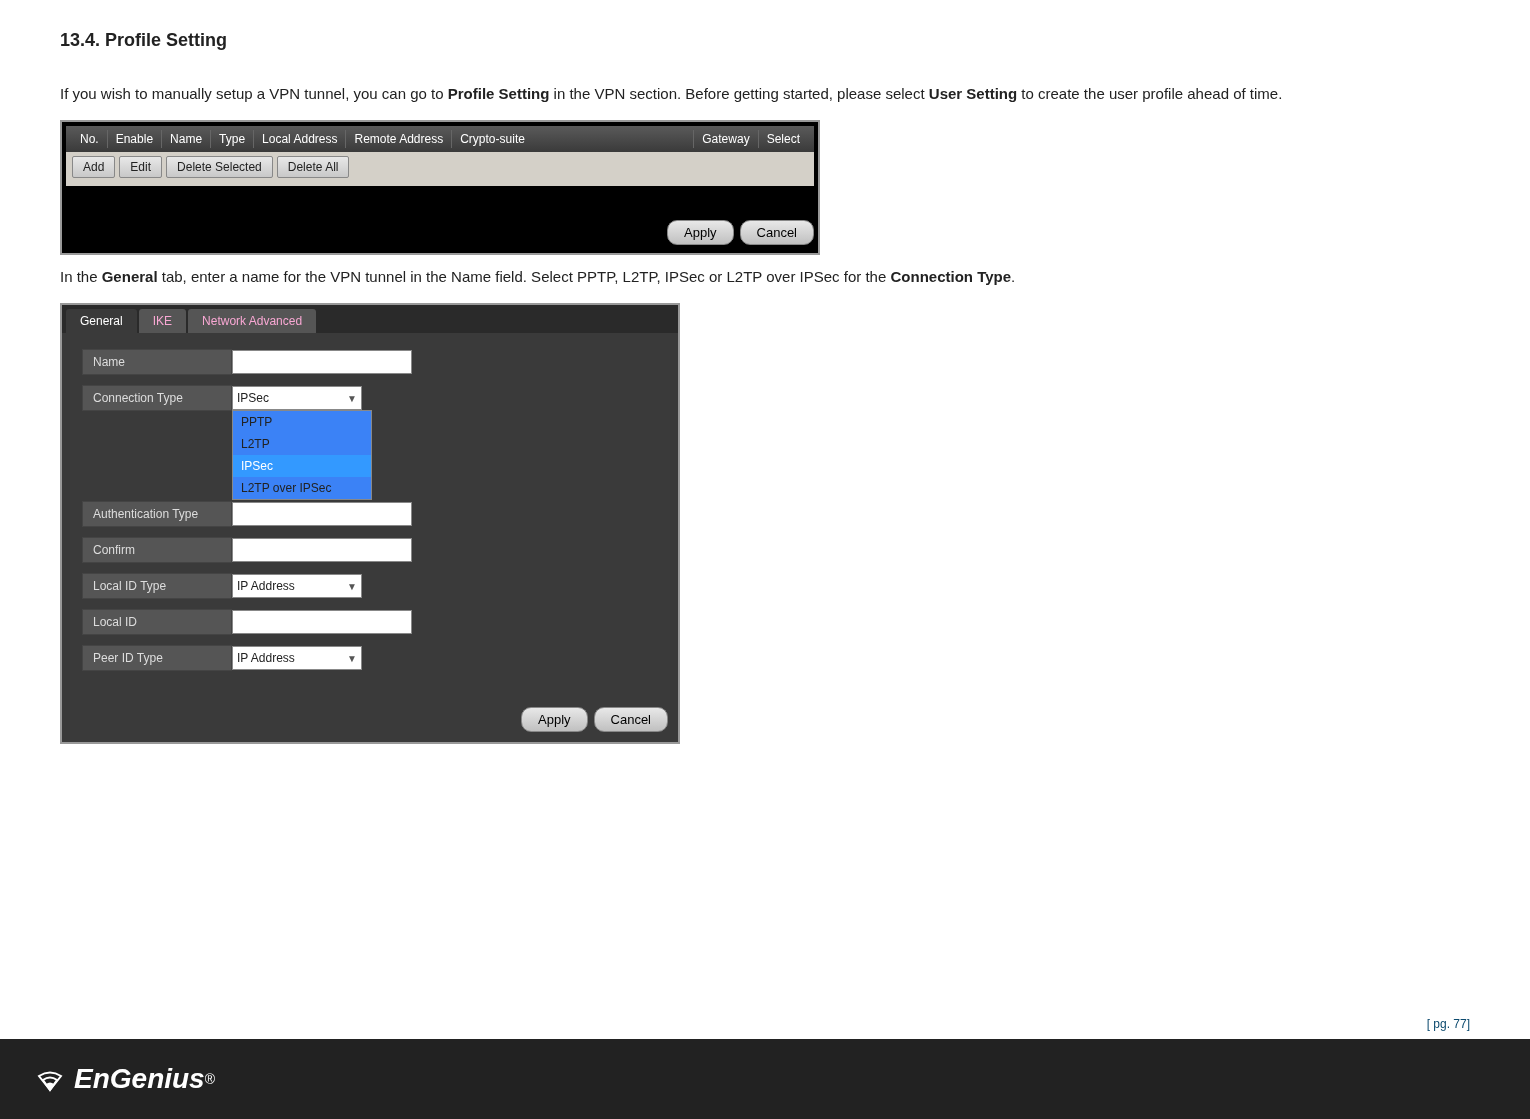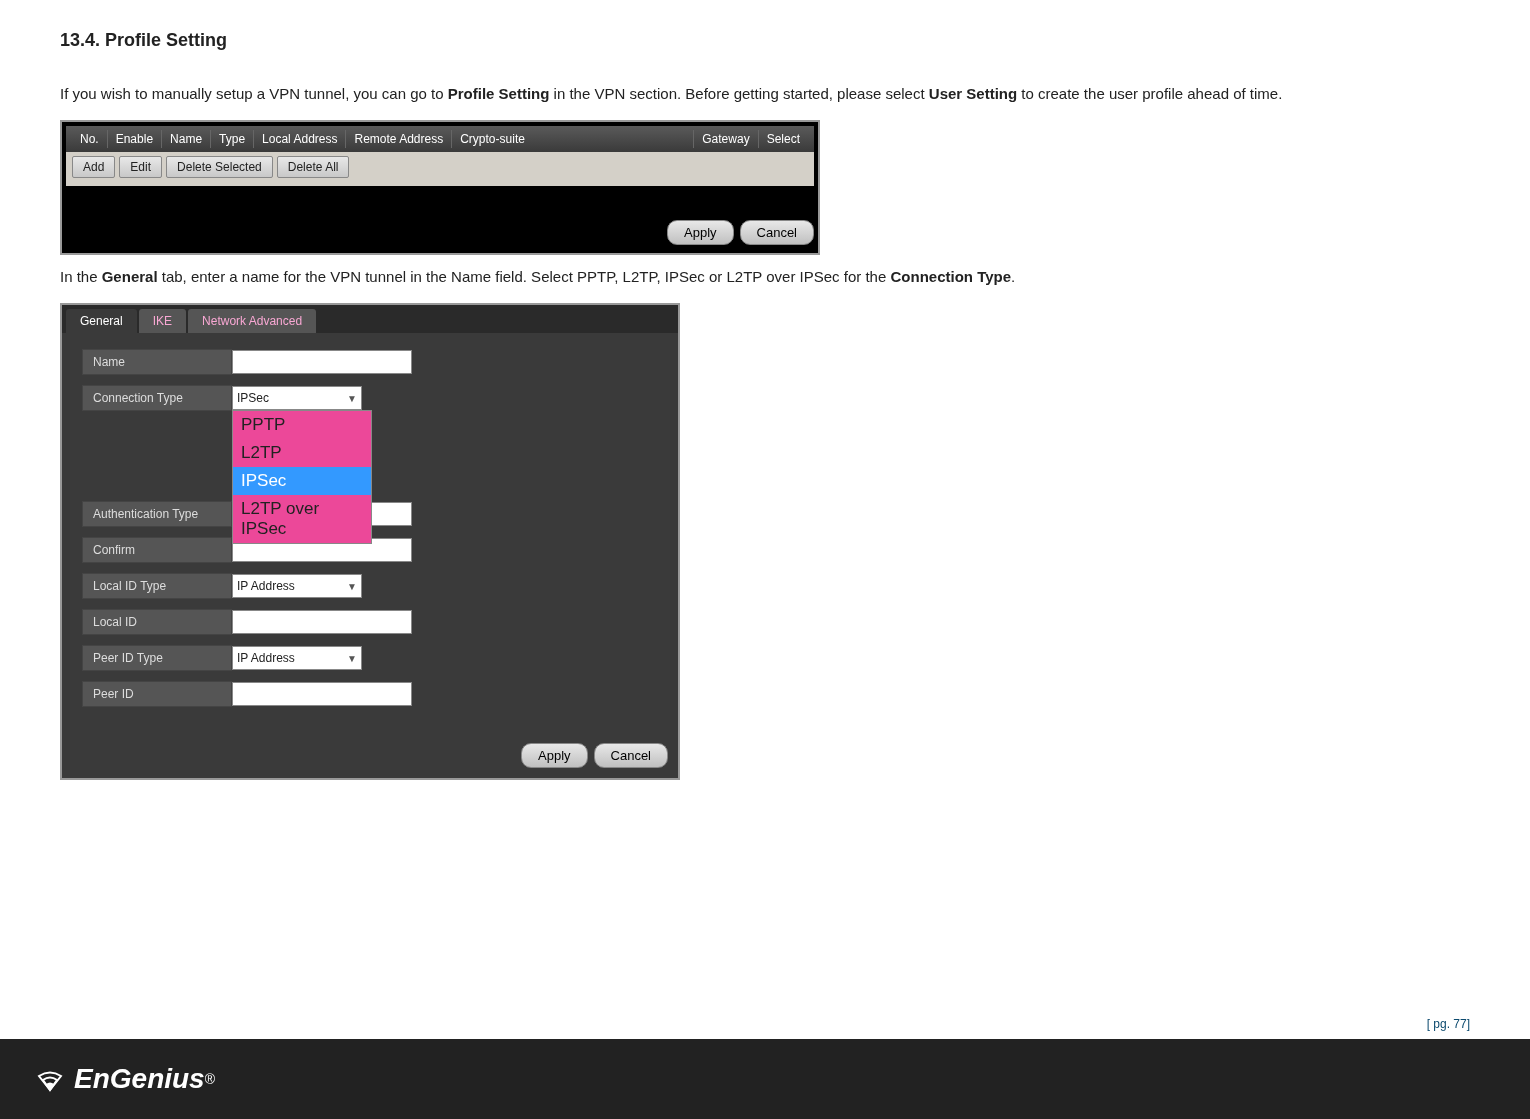--- a/index.html
+++ b/index.html
@@ -173,25 +173,25 @@
 
     .dropdown-arrow {
       font-size: 10px;
       color: #555;
     }
 
     .dropdown-list {
       position: absolute;
       top: 24px;
       left: 0;
-      background: #ec4899;
+      background: #3b82f6;
       border: 1px solid #888;
       z-index: 10;
       width: 140px;
-      font-size: 17px;
+      font-size: 12px;
     }
 
     .dropdown-list .option {
       padding: 4px 8px;
       cursor: pointer;
       color: #222;
     }
 
     .dropdown-list .option.selected {
       background: #3399ff;
@@ -343,24 +343,20 @@
       </div>
 
       <div class="form-row">
         <div class="form-label">Peer ID Type</div>
         <div class="form-select">
           <span>IP Address</span>
           <span class="dropdown-arrow">▼</span>
         </div>
       </div>
 
-      <div class="form-row">
-        <div class="form-label">Peer ID</div>
-        <input class="form-input" type="text" value="" style="">
-      </div>
 
     </div>
     <div class="screenshot-footer">
       <button class="apply-btn">Apply</button>
       <button class="apply-btn">Cancel</button>
     </div>
   </div>
 
 </div>
 

